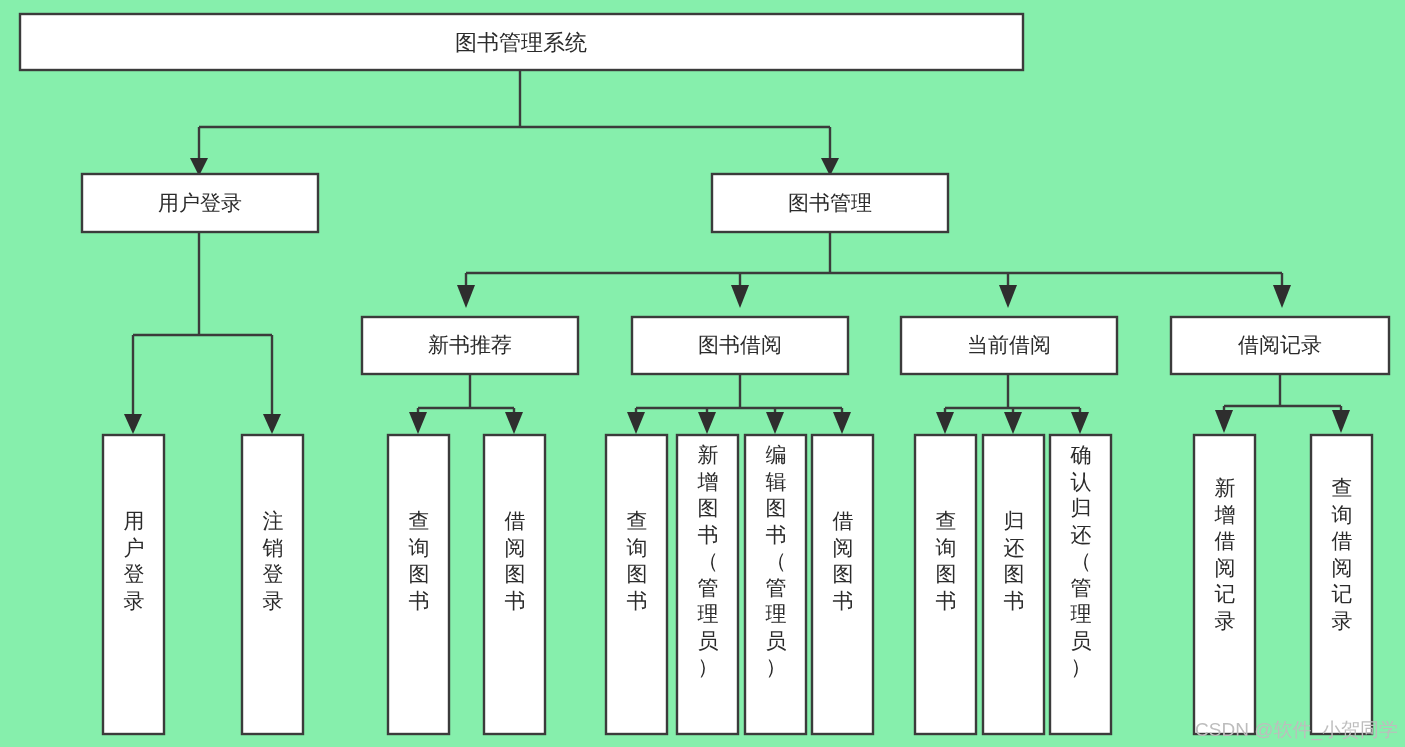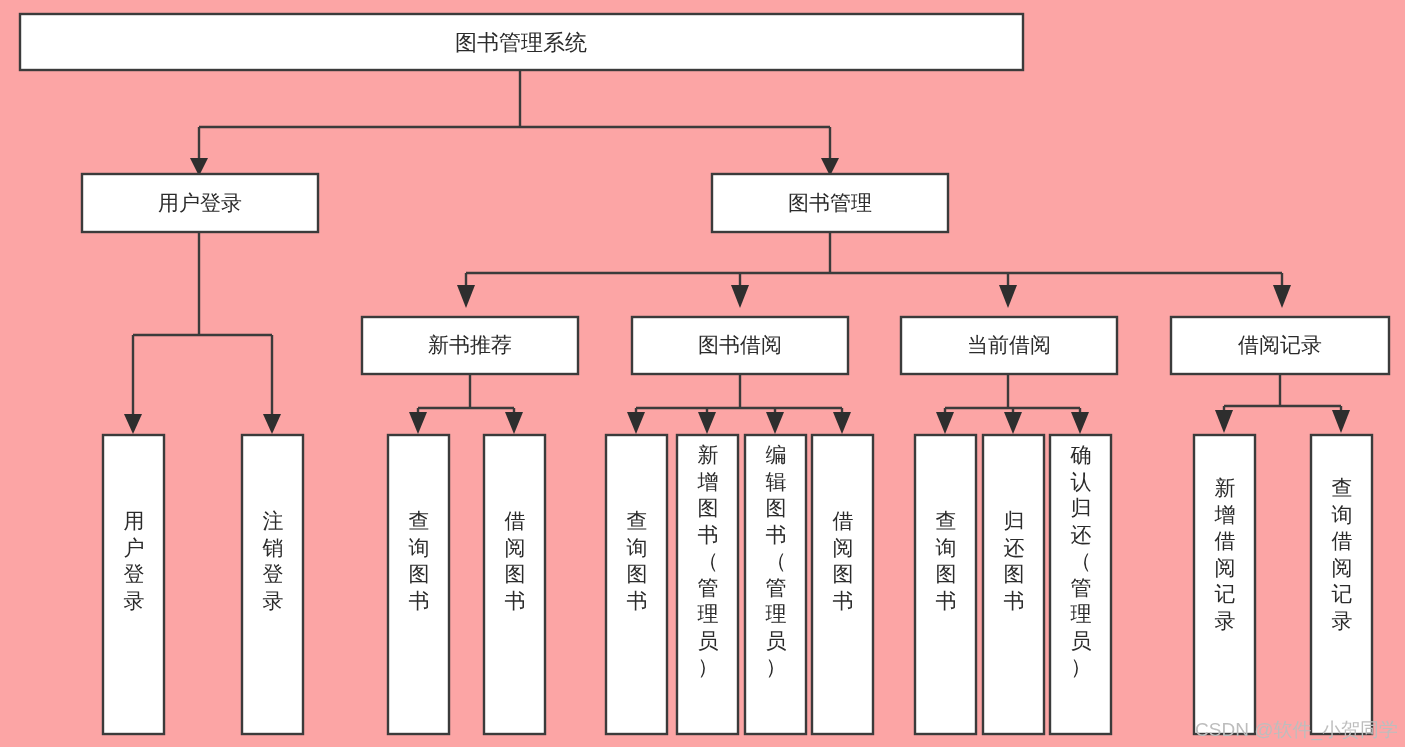--- a/index.html
+++ b/index.html
@@ -7,21 +7,21 @@
     padding: 0;
     background: #ffffff;
   }
   body {
     font-family: "Liberation Sans", "DejaVu Sans", sans-serif;
   }
   #diagram-root {
     position: relative;
     width: 1405px;
     height: 747px;
-    background: #fca5a5;
+    background: #86efac;
     overflow: hidden;
   }
   #diagram-svg {
     position: absolute;
     left: 0;
     top: 0;
     width: 1405px;
     height: 747px;
   }
   .node-box {

